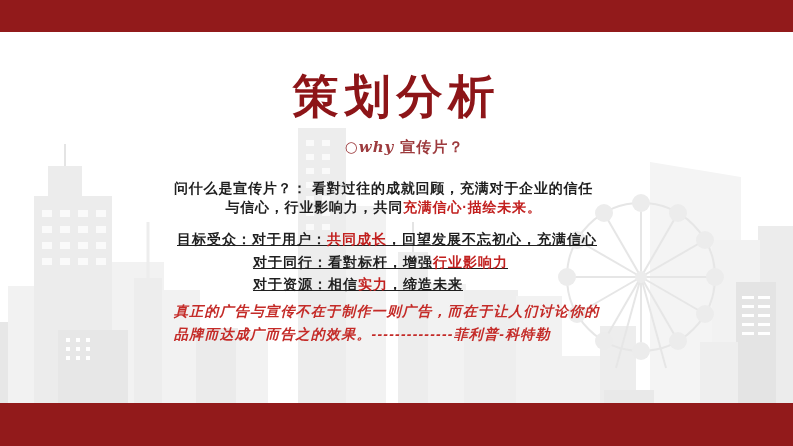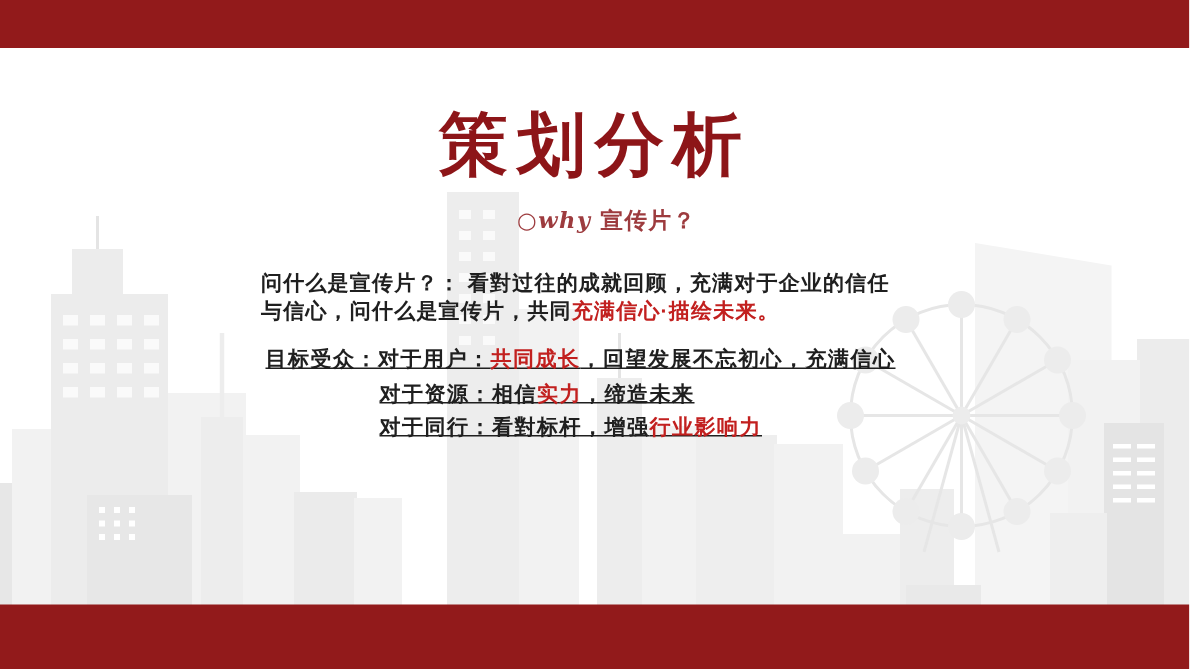--- a/index.html
+++ b/index.html
@@ -24,21 +24,21 @@
     font-size:46px;font-weight:900;color:var(--title-red);letter-spacing:6px;
   }
   .subtitle{
     position:absolute;top:138px;left:16px;right:0;text-align:center;
     font-size:15px;font-weight:700;color:#9d3b3e;letter-spacing:1px;
   }
   .subtitle .prefix{font-style:italic;font-family:"DejaVu Serif","Liberation Serif",serif;margin-right:6px;}
   .intro{
     position:absolute;left:174px;top:179px;
     font-size:14px;font-weight:700;color:var(--body-text);
-    line-height:19px;letter-spacing:0.8px;white-space:nowrap;
+    line-height:19px;letter-spacing:0.8px;white-space:nowrap;text-align:center;
   }
   .audience{
     position:absolute;left:177px;top:228px;
     font-size:14px;font-weight:700;color:var(--body-text);
     line-height:22.5px;letter-spacing:1px;white-space:nowrap;text-decoration:underline;
   }
   .audience .indent{padding-left:76px;}
   .red{color:var(--accent-red);}
   .quote{
     position:absolute;left:174px;top:300px;
@@ -180,27 +180,31 @@
 
   <div class="content">
     <div class="title">策划分析</div>
 
     <div class="subtitle">
       <span class="prefix">○why</span><span>宣传片？</span>
     </div>
 
     <div class="intro">
       <div><span>问什么是宣传片？： 看對过往的成就回顾，充满对于企业的信任</span></div>
-      <div><span>与信心，问什么是宣传片，共同</span><span class="red">充满信心·描绘未来。</span></div>
+      <div><span>与信心，行业影响力，共同</span><span class="red">充满信心·描绘未来。</span></div>
     </div>
 
     <div class="audience">
       <div><span>目标受众：对于用户：</span><span class="red">共同成长</span><span>，回望发展不忘初心，充满信心</span></div>
+      <div class="indent"><span>对于同行：看對标杆，增强</span><span class="red">行业影响力</span></div>
       <div class="indent"><span>对于资源：相信</span><span class="red">实力</span><span>，缔造未来</span></div>
-      <div class="indent"><span>对于同行：看對标杆，增强</span><span class="red">行业影响力</span></div>
-    </div>
-
+    </div>
+
+    <div class="quote">
+      <div>真正的广告与宣传不在于制作一则广告，而在于让人们讨论你的</div>
+      <div>品牌而达成广而告之的效果。--------------菲利普-科特勒</div>
+    </div>
 
   </div>
 
   <div class="top-bar"></div>
   <div class="bottom-bar"></div>
 </div>
 
 </body></html>

